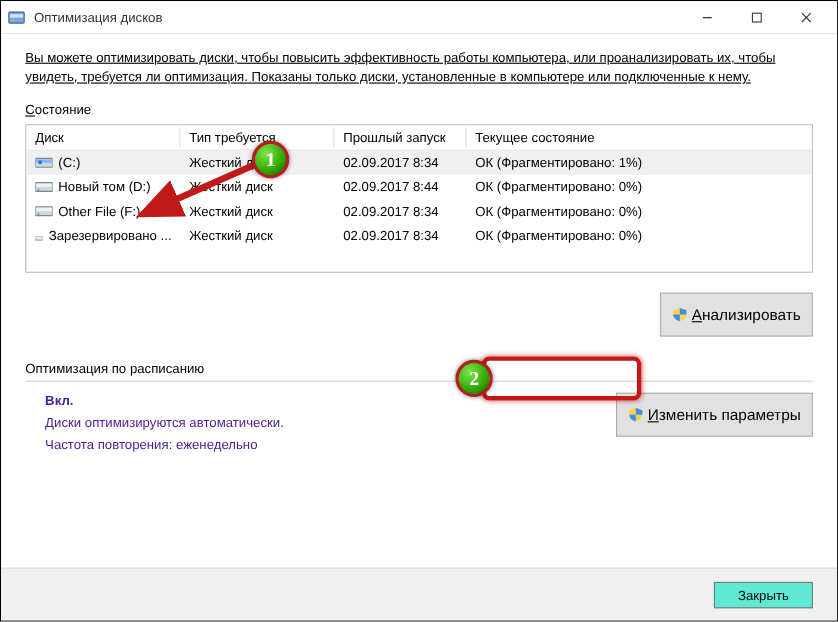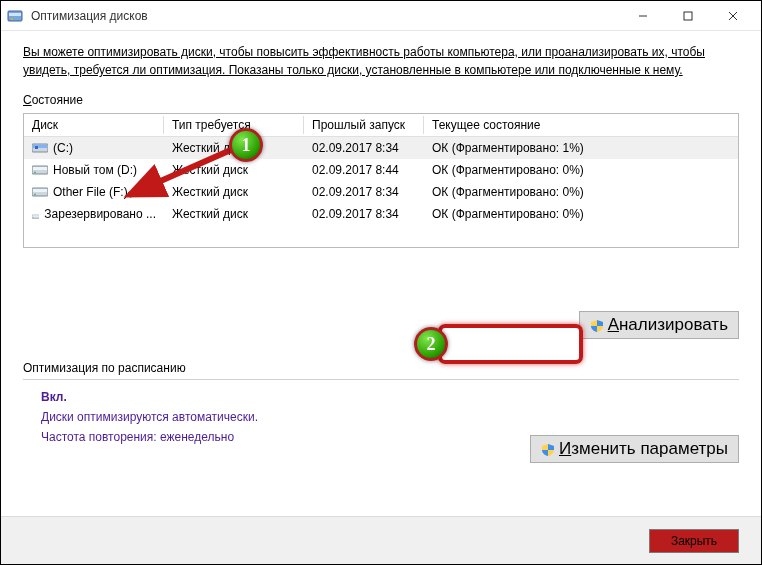--- a/index.html
+++ b/index.html
@@ -121,28 +121,27 @@
     justify-content: flex-end;
     gap: 6px;
     margin-top: 18px;
     position: relative;
   }
   .btn {
     background: #e1e1e1;
     border: 1px solid #adadad;
     padding: 4px 10px;
     min-width: 126px;
-    height: 28px;
+    height: 40px;
     display: flex;
     align-items: center;
     justify-content: center;
     gap: 4px;
-    font-size: 17px;
+    font-size: 14px;
     cursor: pointer;
-    margin-top: 45px;
   }
   .btn .ul { text-decoration: underline; }
   .shield-icon {
     width: 14px; height: 14px;
     display: inline-block;
   }
   .schedule-section {
     margin-top: 22px;
   }
   .schedule-divider {
@@ -169,21 +168,21 @@
   .bottom-bar {
     height: 48px;
     background: #f0f0f0;
     border-top: 1px solid #dcdcdc;
     display: flex;
     align-items: center;
     justify-content: flex-end;
     padding: 0 22px;
   }
   .btn-close {
-    background: #b91c1c;
+    background: #5eead4;
     border: 1px solid #7a7a7a;
     padding: 4px 10px;
     min-width: 90px;
     height: 24px;
     display: flex;
     align-items: center;
     justify-content: center;
     font-size: 12px;
     cursor: pointer;
   }

